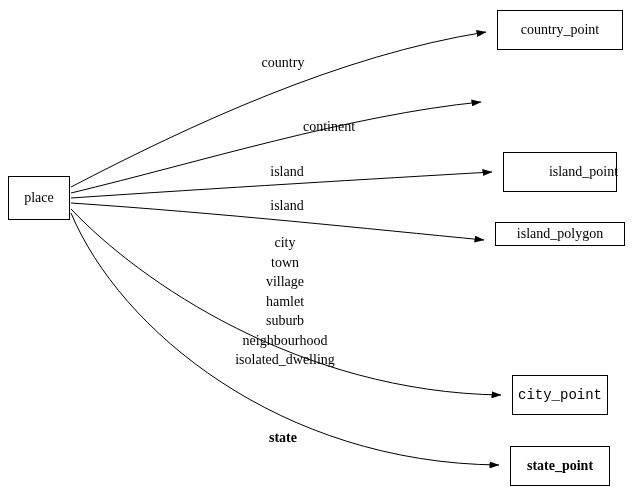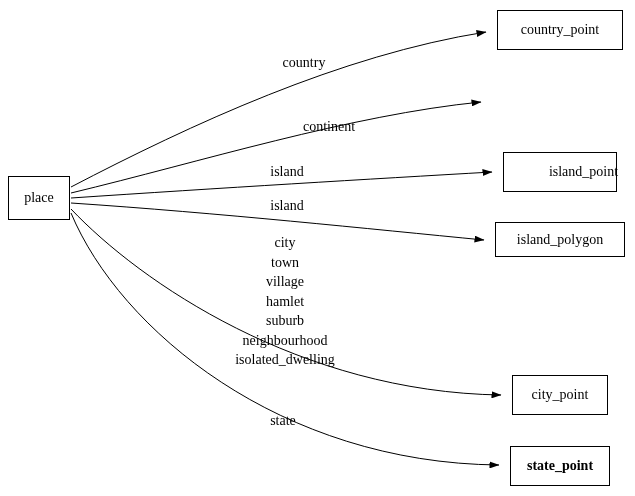--- a/index.html
+++ b/index.html
@@ -77,45 +77,45 @@
 
   <div class="node" style="left:497px; top:10px; width:126px; height:40px;">
     <span>country_point</span>
   </div>
 
 
   <div class="node" style="left:503px; top:152px; width:114px; height:40px;padding-left:47px;">
     <span>island_point</span>
   </div>
 
-  <div class="node" style="left:495px; top:222px; width:130px; height:35px;">
+  <div class="node" style="left:495px; top:222px; width:130px; height:24px;">
     <span>island_polygon</span>
   </div>
 
-  <div class="node" style="left:512px; top:375px; width:96px; height:40px;">
+  <div class="node" style="left:512px; top:375px; width:96px; height:40px;font-family:Liberation Mono, monospace;">
     <span>city_point</span>
   </div>
 
   <div class="node" style="left:510px; top:446px; width:100px; height:40px;font-weight:bold;">
     <span>state_point</span>
   </div>
 
-  <div class="edge-label" style="left:283px; top:63px;margin-left:21px;">country</div>
+  <div class="edge-label" style="left:283px; top:63px;">country</div>
 
   <div class="edge-label" style="left:285px; top:127px;margin-left:44px;">continent</div>
 
   <div class="edge-label" style="left:287px; top:172px;">island</div>
 
   <div class="edge-label" style="left:287px; top:206px;">island</div>
 
   <div class="edge-label-block" style="left:285px; top:233px;">
     <div>city</div>
     <div>town</div>
     <div>village</div>
     <div>hamlet</div>
     <div>suburb</div>
     <div>neighbourhood</div>
     <div>isolated_dwelling</div>
   </div>
 
-  <div class="edge-label" style="left:283px; top:421px;">state</div>
+  <div class="edge-label" style="left:283px; top:438px;font-weight:bold;">state</div>
 
 </div>
 
 </body></html>

